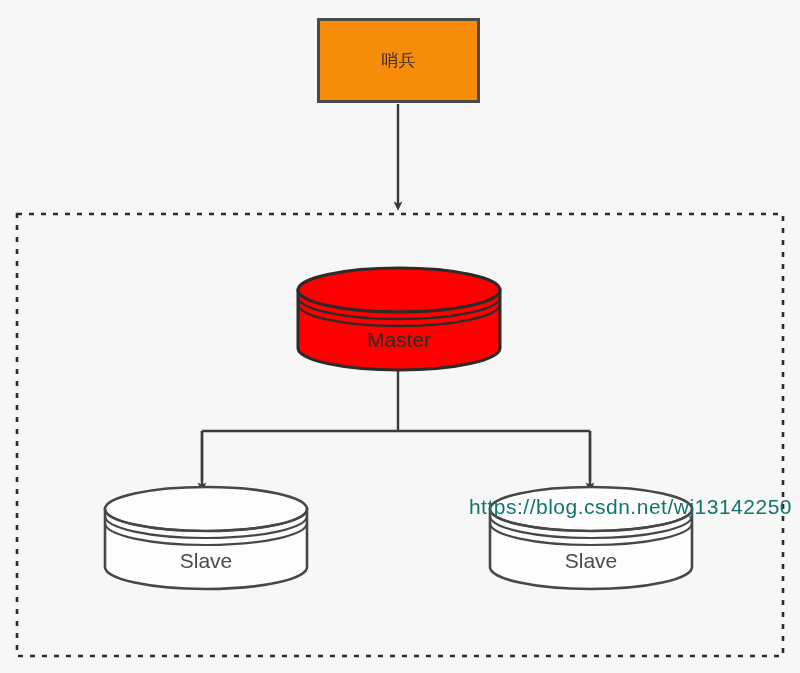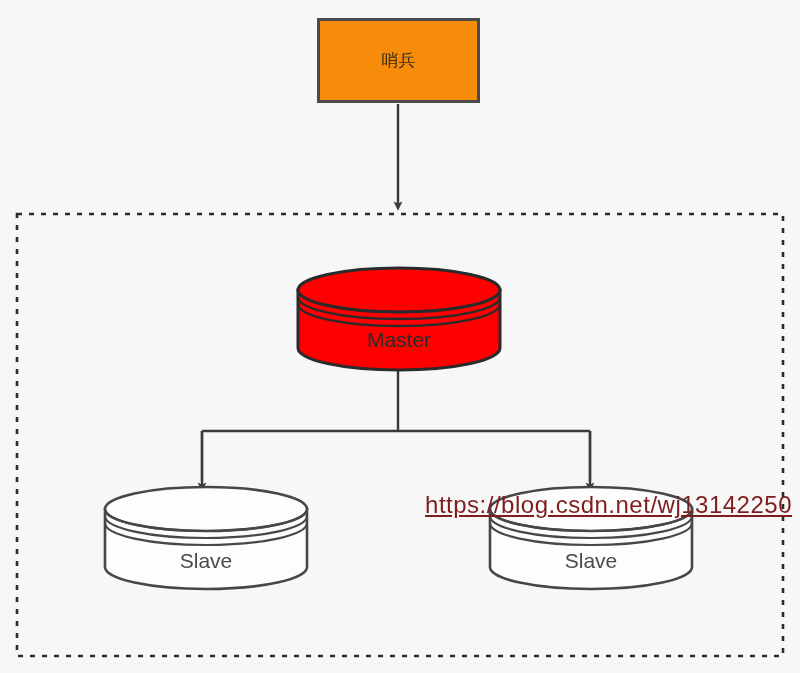--- a/index.html
+++ b/index.html
@@ -42,27 +42,26 @@
   }
   .label-slave {
     font-size: 21px;
     fill: #4a4a4a;
   }
   .watermark-text {
     position: absolute;
     right: 8px;
     bottom: 8px;
     font-family: "Liberation Sans", "DejaVu Sans", sans-serif;
-    font-size: 24px;
-    color: #7f1d1d;
+    font-size: 21px;
+    color: #0f766e;
     letter-spacing: 0.5px;
     white-space: nowrap;
     user-select: none;
     pointer-events: none;
-    text-decoration: underline;
   }
 </style>
 </head>
 <body>
 
 <div id="diagram-canvas">
   <svg class="diagram" viewBox="0 0 800 673" xmlns="http://www.w3.org/2000/svg">
 
     <defs>
       <marker id="arrowhead" markerWidth="11" markerHeight="11" refX="5.2" refY="5" orient="auto" markerUnits="userSpaceOnUse">

